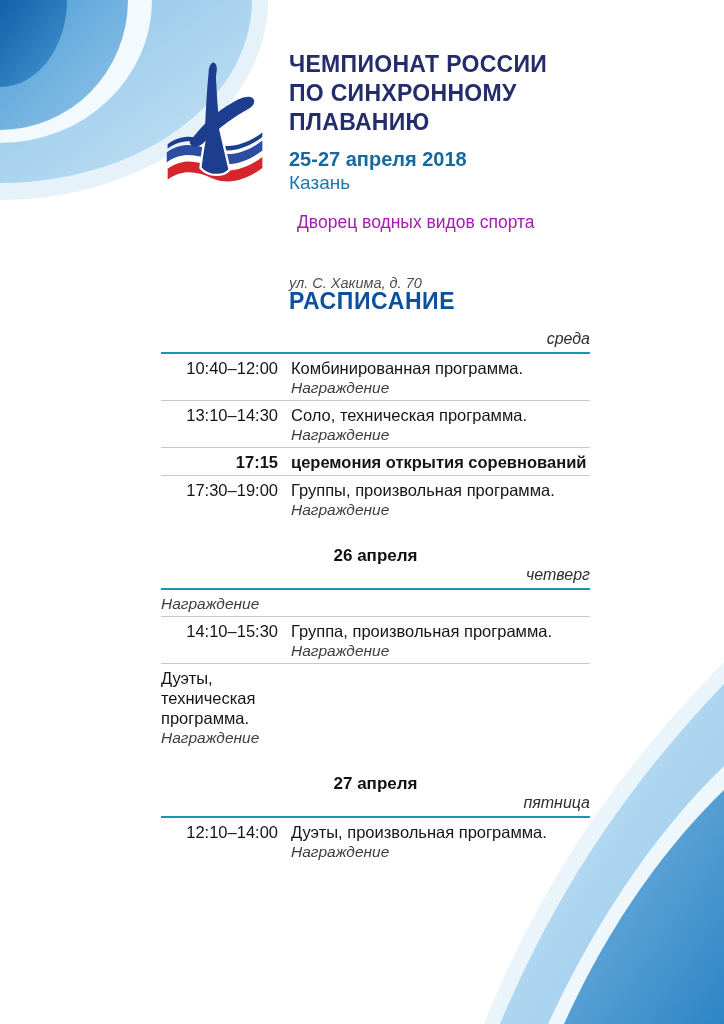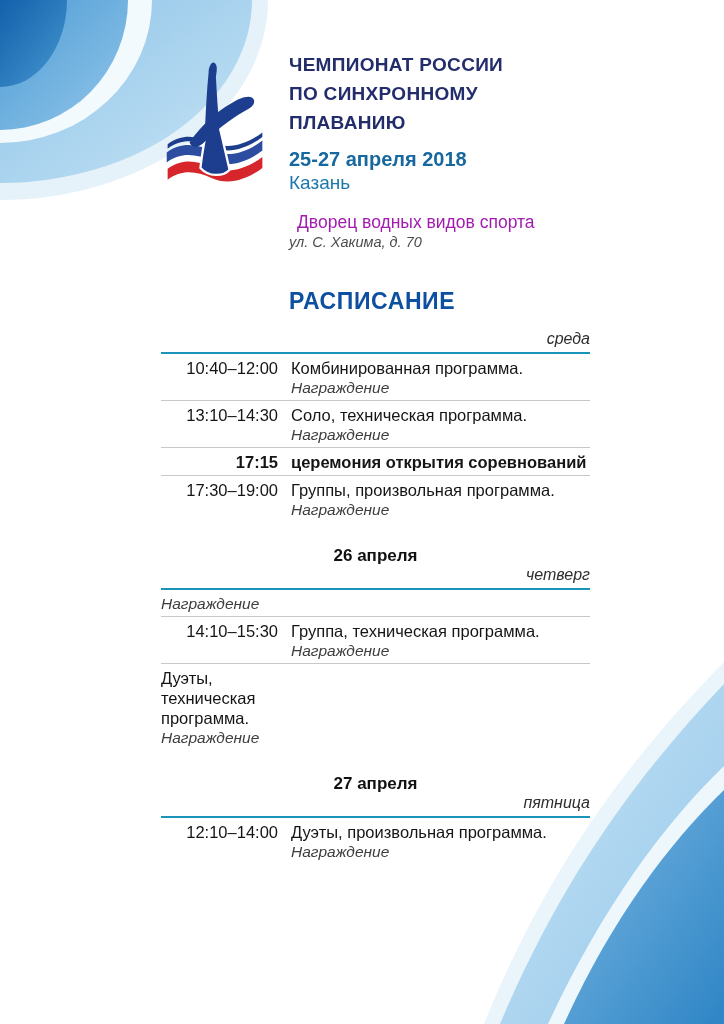--- a/index.html
+++ b/index.html
@@ -7,25 +7,25 @@
     position:relative;width:724px;height:1024px;margin:0 auto;
     background:#ffffff;overflow:hidden;
     font-family:"Liberation Sans","DejaVu Sans",sans-serif;
     color:#151515;
   }
   .bg{position:absolute;inset:0;width:724px;height:1024px;display:block;}
 
   
   .logo{position:absolute;left:164px;top:52px;width:102px;height:148px;}
   .header-text{position:absolute;left:289px;top:50px;width:340px;}
-  .title-line{font-size:19px;line-height:29px;font-weight:700;color:#232d6b;letter-spacing:.3px;}
+  .title-line{font-size:23px;line-height:29px;font-weight:700;color:#232d6b;letter-spacing:.3px;}
   .event-dates{margin-top:10px;font-size:20px;line-height:24px;font-weight:700;color:#17689e;}
   .event-city{font-size:19px;line-height:24px;color:#1d78ad;}
   .venue-name{margin-top:16px;font-size:17.5px;line-height:22px;font-weight:400;color:#a21caf;margin-left:8px;}
-  .venue-address{font-size:14.5px;line-height:19px;font-style:italic;color:#4d4d4d;}
+  .venue-address{font-size:14.5px;line-height:19px;font-style:italic;color:#4d4d4d;margin-top:41px;}
 
   
   .schedule-heading{position:absolute;left:289px;top:288px;font-size:23px;font-weight:700;color:#0d50a0;letter-spacing:.6px;}
   .schedule{position:absolute;left:161px;top:330px;width:429px;}
   .day + .day{margin-top:24px;}
   .day-date{text-align:center;font-size:17px;line-height:20px;font-weight:700;color:#111;}
   .day-weekday{text-align:right;font-size:16px;line-height:18px;font-style:italic;color:#2e2e2e;margin-bottom:4px;}
   .day-table{border-top:2px solid #1b94ba;}
   .event-row{
     display:grid;grid-template-columns:117px 1fr;column-gap:13px;
@@ -146,21 +146,21 @@
         <div class="day-weekday">четверг</div>
         <div class="day-table">
           <div class="event-row">
             <div class="event-desc">
               <div class="event-note">Награждение</div>
             </div>
           </div>
           <div class="event-row">
             <div class="event-time">14:10–15:30</div>
             <div class="event-desc">
-              <div class="event-title">Группа, техническая программа.</div>
+              <div class="event-title">Группа, произвольная программа.</div>
               <div class="event-note">Награждение</div>
             </div>
           </div>
           <div class="event-row">
             <div class="event-desc">
               <div class="event-title">Дуэты, техническая программа.</div>
               <div class="event-note">Награждение</div>
             </div>
           </div>
         </div>

